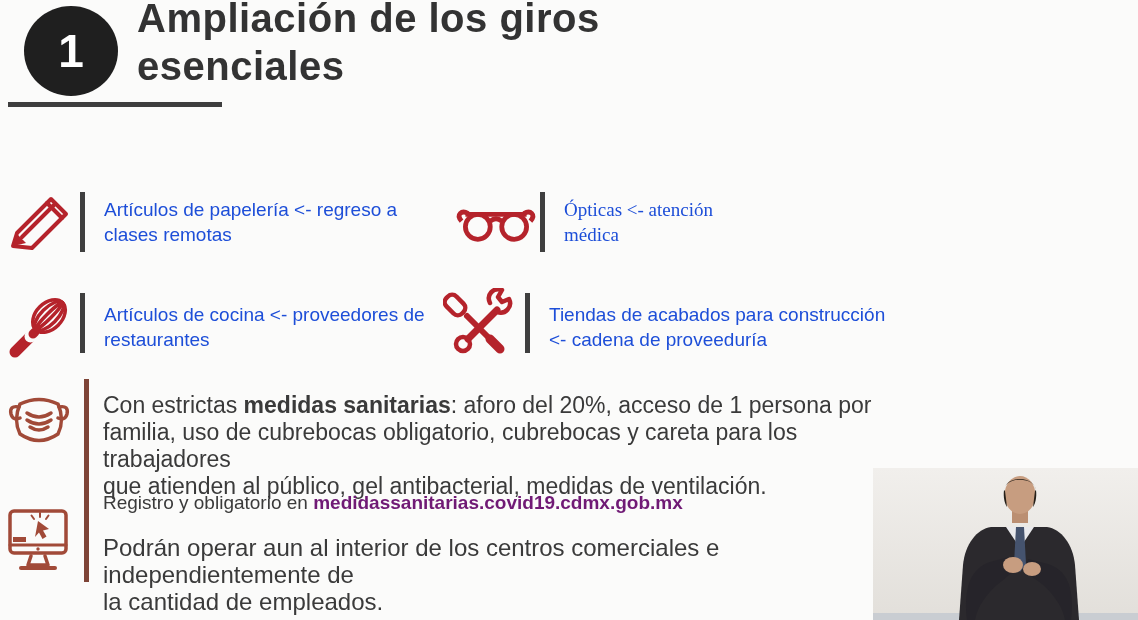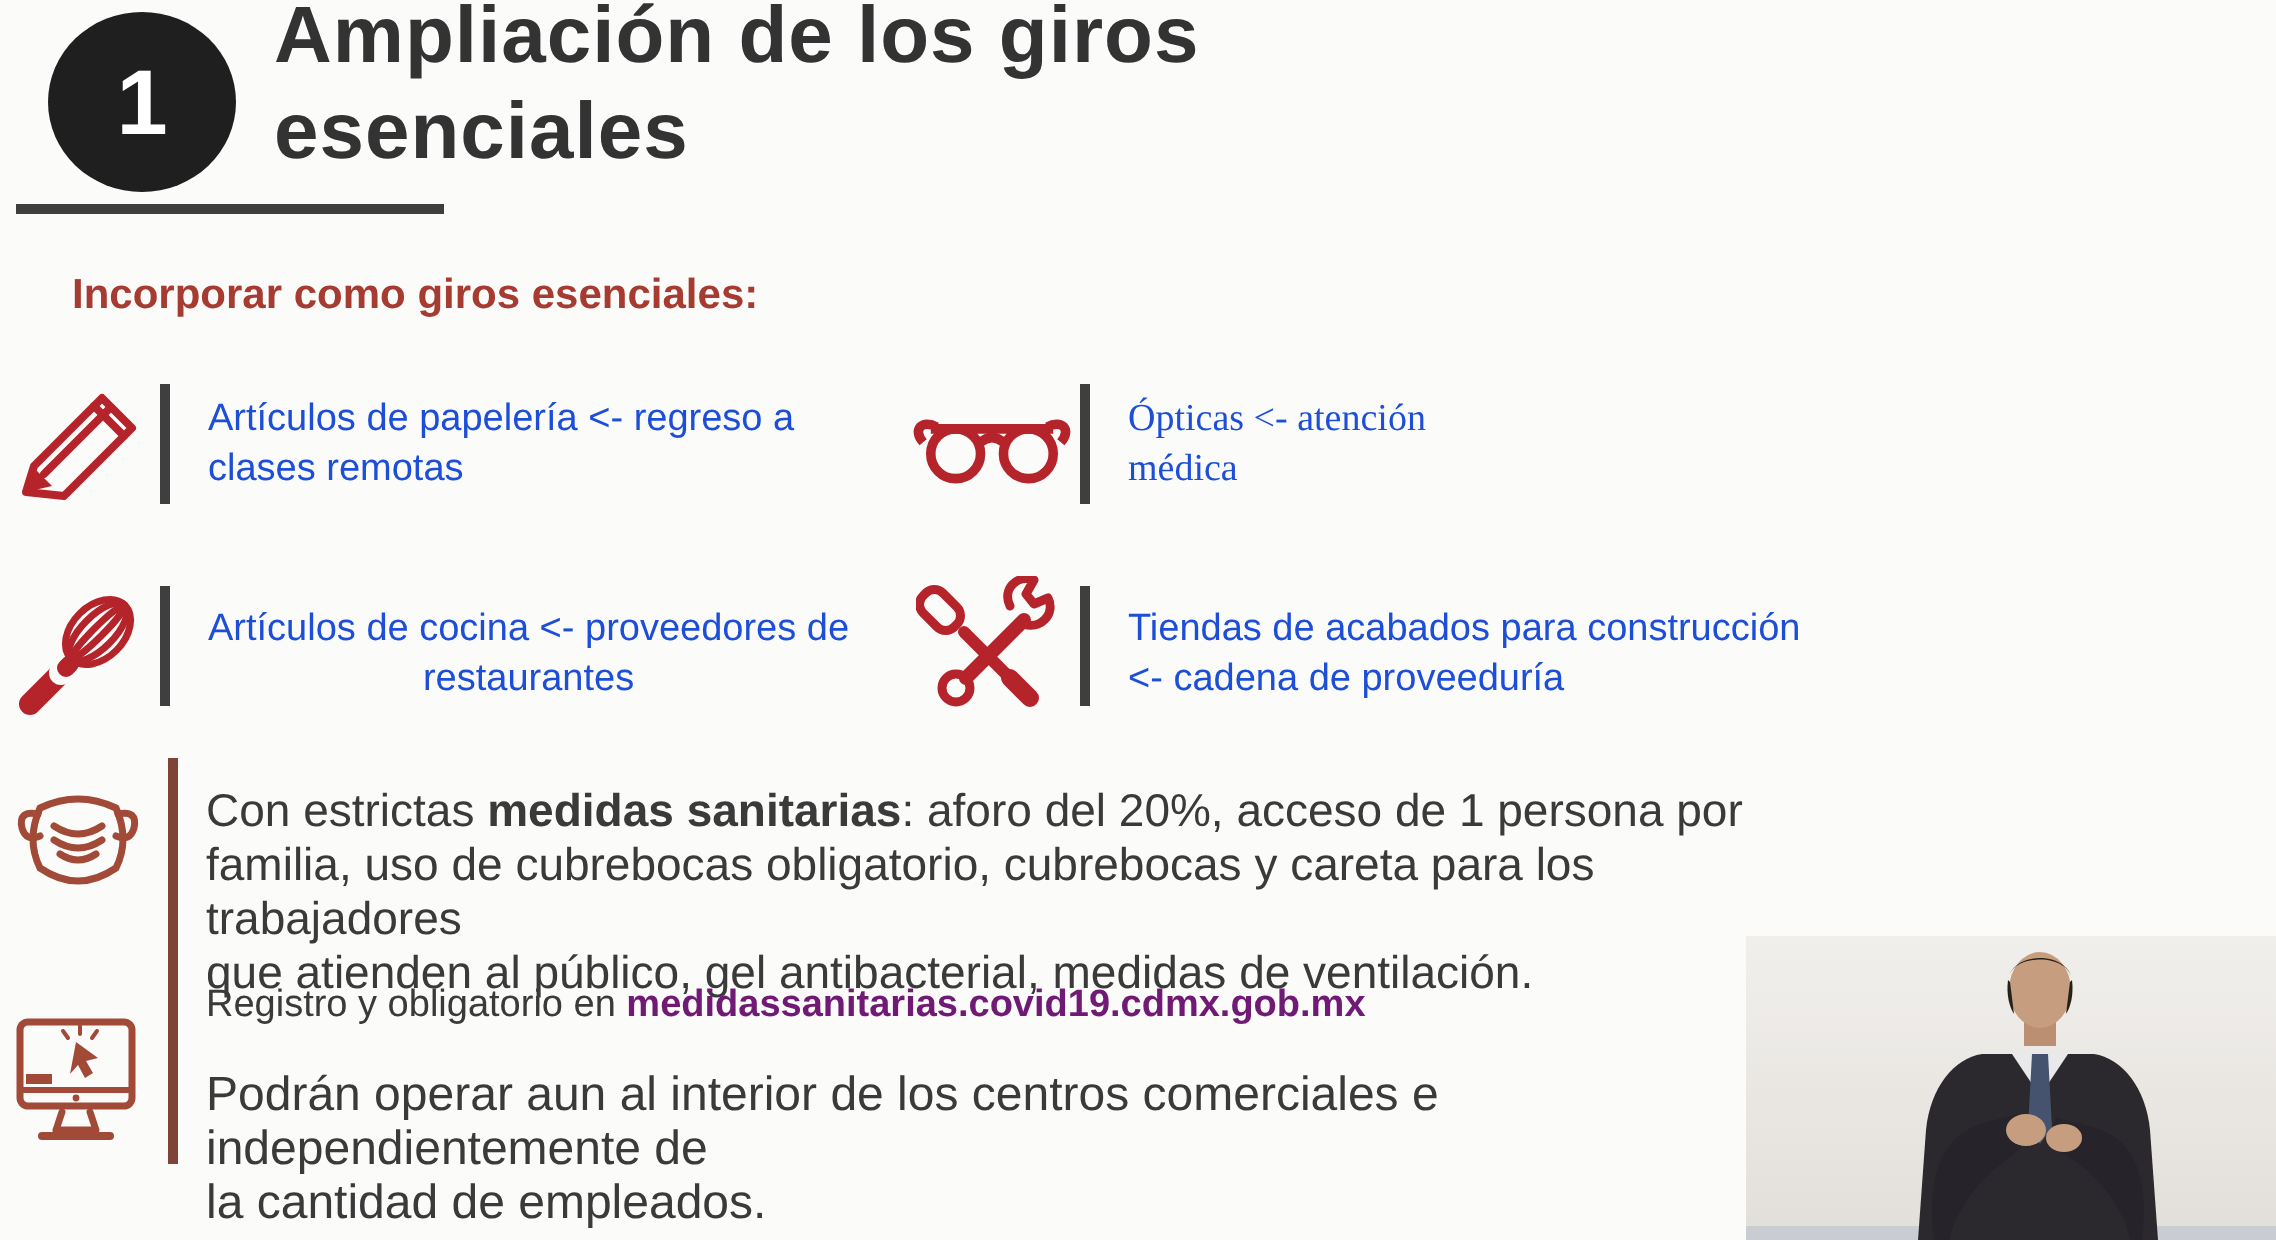--- a/index.html
+++ b/index.html
@@ -20,22 +20,22 @@
   .icon-box { flex:0 0 auto; display:flex; justify-content:center; }
   .col1 .icon-box { width:78px; }
   .col2 .icon-box { width:88px; }
   .vdiv { flex:0 0 auto; width:5px; height:60px; margin-top:2px; background:#3f3f3f; }
   .row2 .vdiv { margin-top:7px; }
   .item-text { font-size:19px; line-height:25px; color:#1d4ed8; margin-left:19px; padding-top:7px;
                white-space:pre-line; }
   .row2 .item-text { padding-top:16px; }
   #item-0 { left:2px;  top:190px; }
   #item-1 { left:452px; top:190px;font-family:Liberation Serif, serif; }
-  #item-2 { left:2px;  top:286px;text-align:center; }
-  #item-3 { left:452px; top:286px; }
+  #item-2 { left:2px;  top:286px; }
+  #item-3 { left:437px; top:286px; }
   .mt12 { margin-top:12px; } .mt2 { margin-top:2px; }
 
   .mask-icon { position:absolute; left:6px; top:391px; }
   .computer-icon { position:absolute; left:6px; top:505px; }
   .bottom-vline { position:absolute; left:84px; top:379px; width:5px; height:203px; background:#7e4437; }
 
   .measures { position:absolute; left:103px; top:392px; width:792px; font-size:23px; line-height:27px; }
   .measures b { font-weight:700; }
   .pre { white-space:pre-line; }
   .registry { position:absolute; left:103px; top:489px; font-size:19px; line-height:27px; }
@@ -50,21 +50,20 @@
 <body>
 
 <div class="stage">
 
   <div class="badge">
     <span>1</span>
   </div>
   <div class="title">Ampliación de los giros esenciales</div>
   <div class="title-underline"></div>
 
-  <div class="section-heading">Incorporar como giros esenciales:</div>
 
   <div class="item col1" id="item-0">
     <span class="icon-box">
       <svg width="72" height="64" viewBox="0 0 72 64">
         <g fill="none" stroke="#b5232b" stroke-width="4" stroke-linejoin="round" stroke-linecap="round">
           <path d="M8 56 L12 43 L46 9 L61 24 L27 58 Z"></path>
           <path d="M42 13 L57 28"></path>
           <path d="M17 47 L50 14"></path>
         </g>
         <path d="M8 56 L12 44 L21 53 Z" fill="#b5232b"></path>

